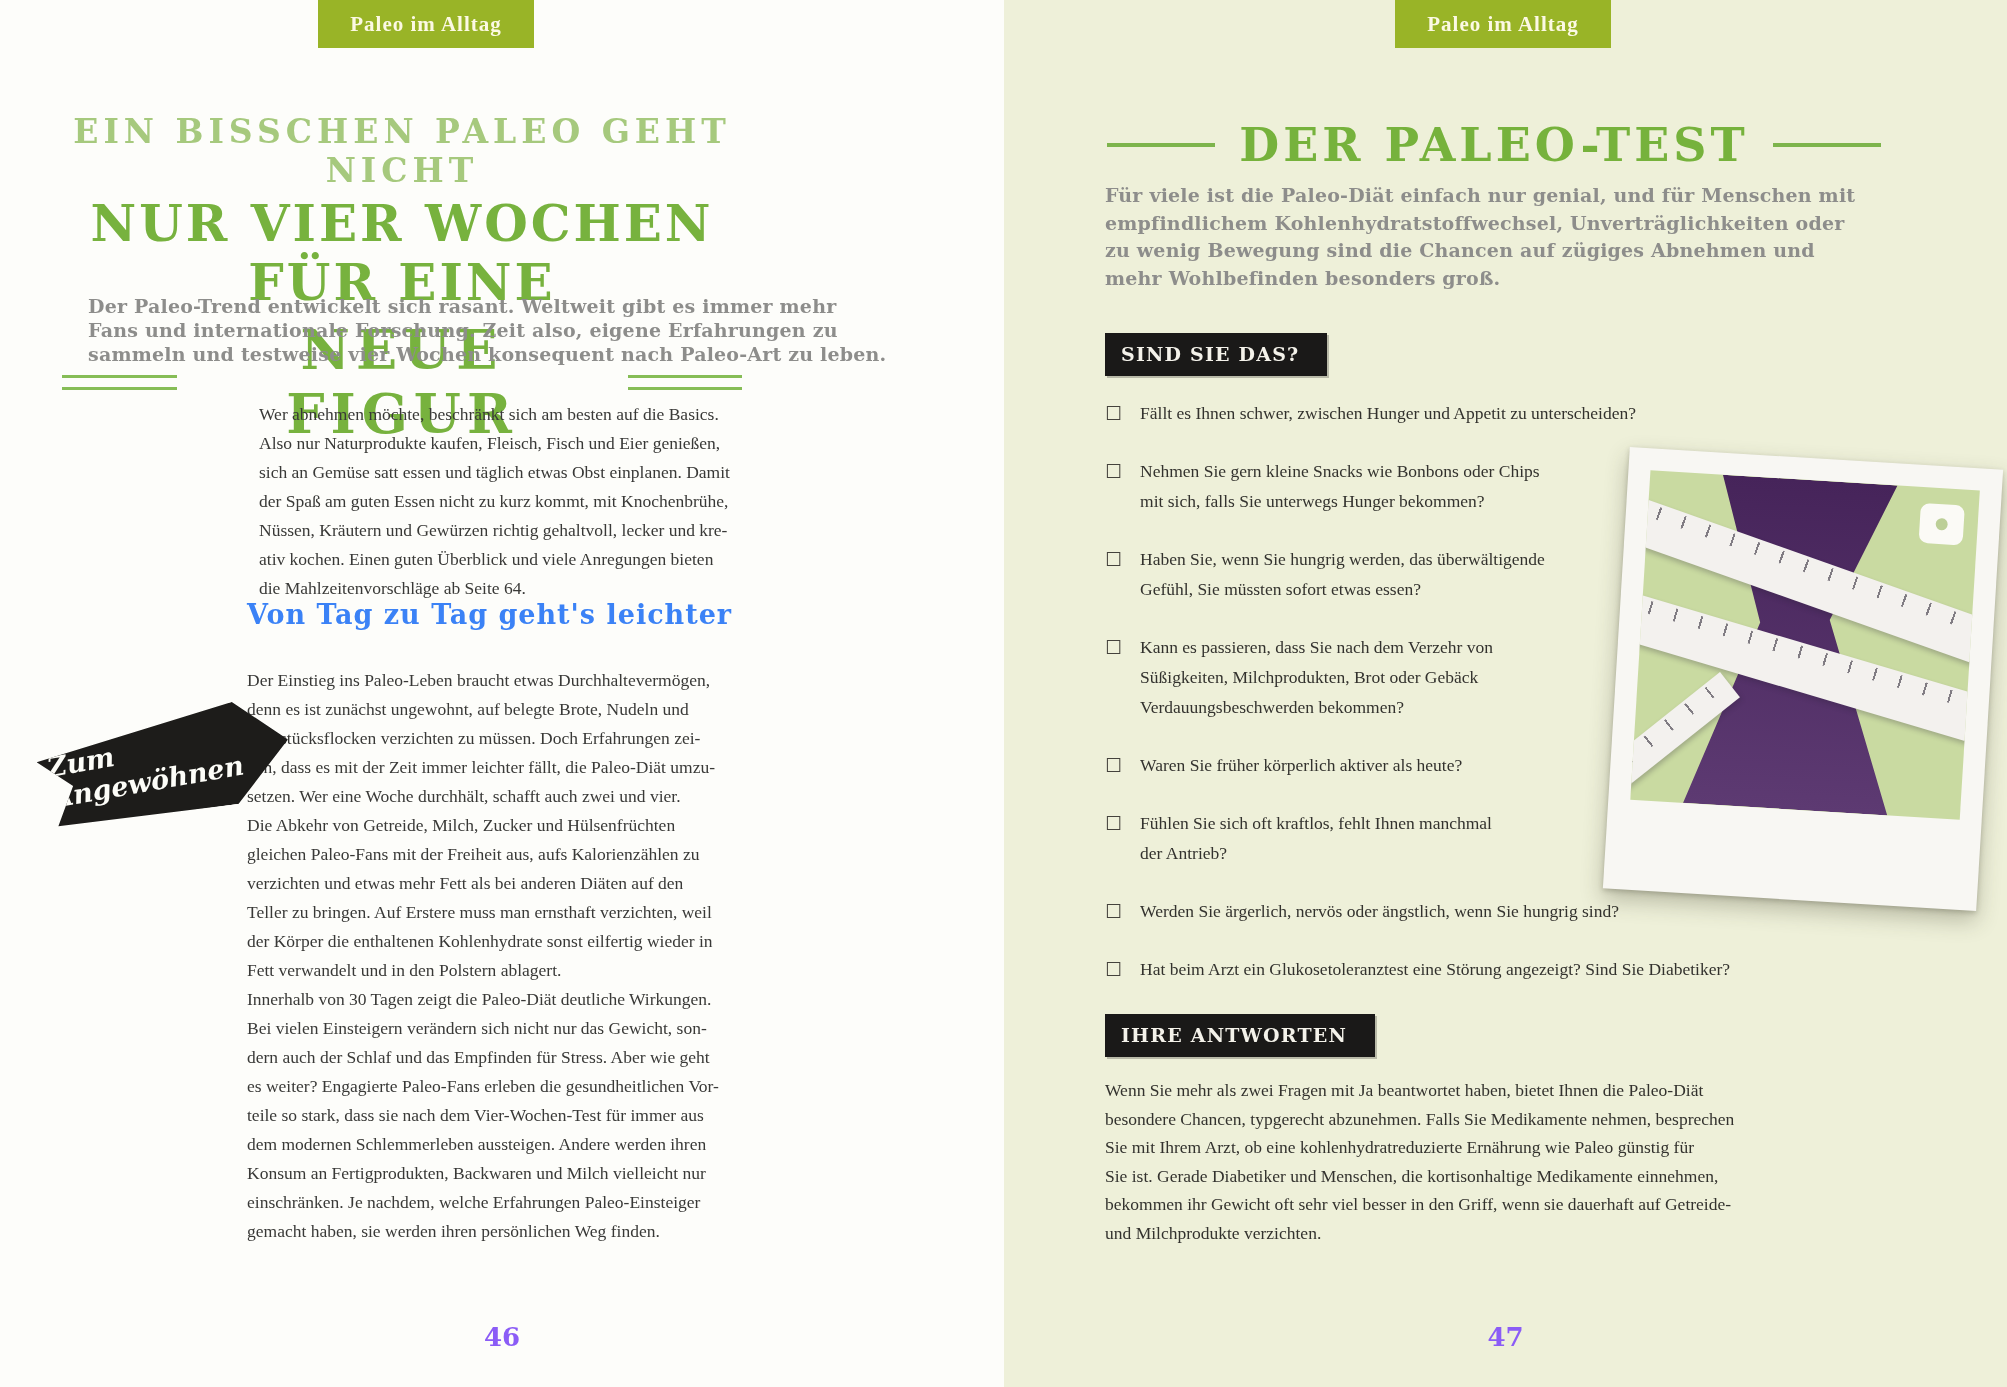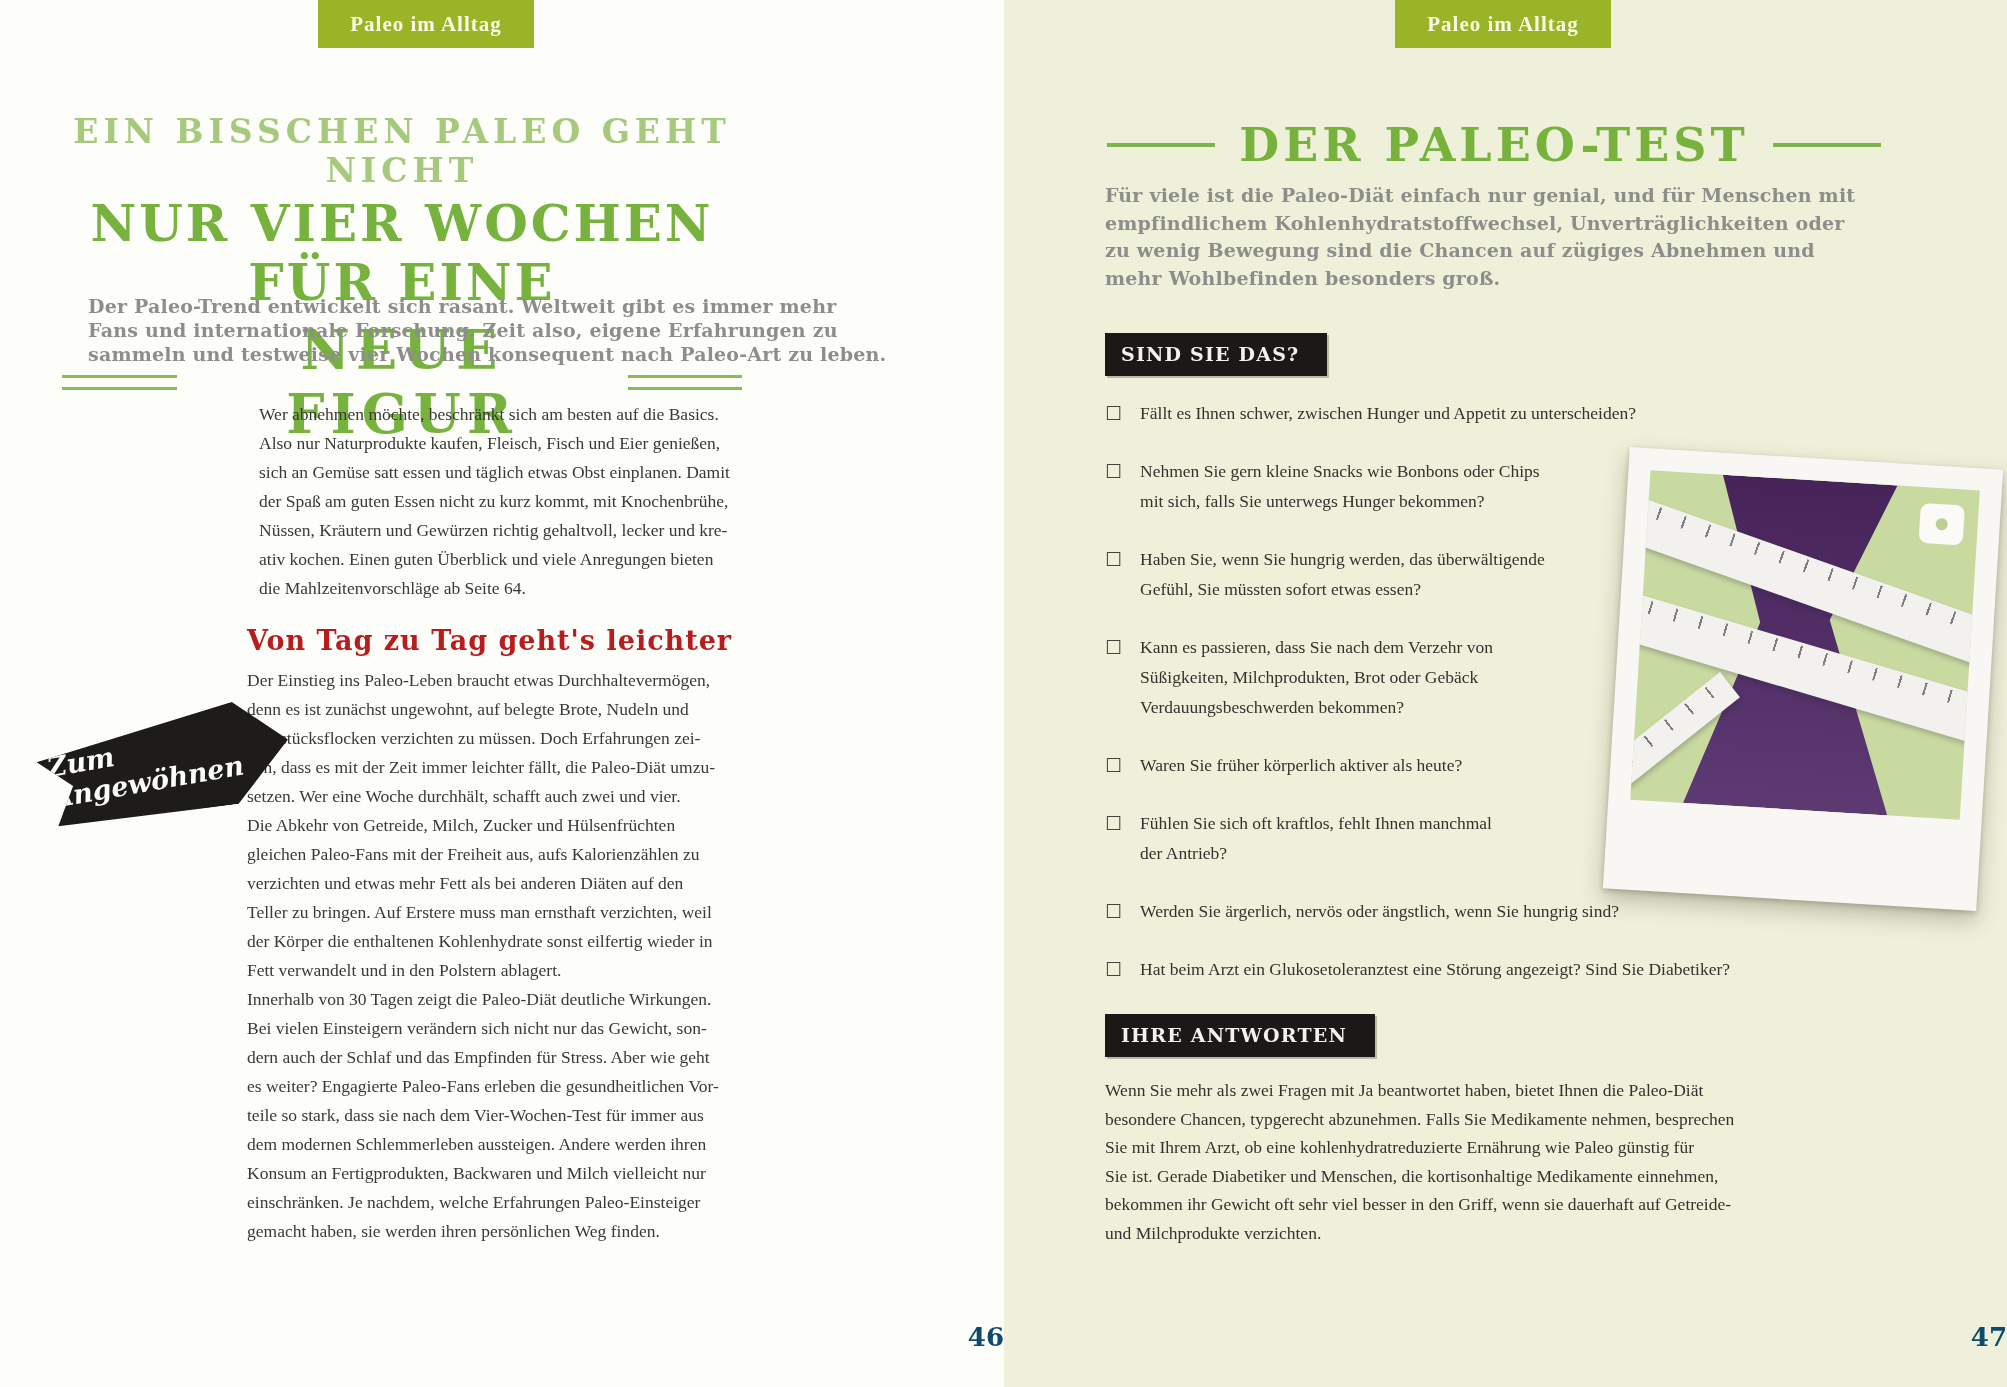--- a/index.html
+++ b/index.html
@@ -26,34 +26,34 @@
   .dbl-rule{width:122px;height:9px;border-top:3px solid #86bd56;border-bottom:3px solid #86bd56;}
 
   .intro-gray{font-family:"DejaVu Serif", serif;font-weight:bold;color:#8d8d8b;
     white-space:pre;letter-spacing:0.2px;}
   .intro-left{position:absolute;left:88px;top:294px;font-size:19px;line-height:24px;}
   .intro-right{position:absolute;left:101px;top:182px;font-size:19px;line-height:27.5px;}
 
   .bodytext{font-size:17.5px;line-height:29px;color:#393937;white-space:pre;}
   .para1{position:absolute;left:247px;top:400px;margin-left:12px;}
   .para2{position:absolute;left:247px;top:666px;}
-  .subhead{position:absolute;left:247px;top:625px;font-family:"DejaVu Serif", serif;
-    font-weight:bold;font-size:27px;color:#b91c1c;letter-spacing:1px;}
+  .subhead{position:absolute;left:247px;top:599px;font-family:"DejaVu Serif", serif;
+    font-weight:bold;font-size:27px;color:#3b82f6;letter-spacing:1px;}
 
   
   .arrow-badge{position:absolute;left:38px;top:712px;width:252px;height:102px;
     transform:rotate(-8deg);}
   .arrow-shape{position:absolute;inset:0;background:#1d1c1a;
     clip-path:polygon(0% 32%, 80% 0%, 100% 44%, 77% 100%, 5% 97%, 13% 60%);
     display:flex;align-items:center;justify-content:center;}
   .arrow-label{font-family:"DejaVu Serif", serif;font-style:italic;font-weight:bold;
     font-size:27px;color:#fdfdf8;transform:rotate(-2deg);padding-left:10px;}
 
-  .pagenum{position:absolute;top:1322px;width:100%;text-align:right;
-    font-family:"DejaVu Serif", serif;font-weight:bold;font-size:26px;color:#0c4a6e;}
+  .pagenum{position:absolute;top:1322px;width:100%;text-align:center;
+    font-family:"DejaVu Serif", serif;font-weight:bold;font-size:26px;color:#8b5cf6;}
 
   
   .headline-row{position:absolute;left:100px;top:118px;width:780px;
     display:flex;align-items:center;justify-content:center;gap:24px;}
   .hl-right{font-family:"DejaVu Serif", serif;font-weight:bold;font-size:46px;
     letter-spacing:4px;color:#76b23c;}
   .single-rule{width:108px;height:4px;background:#7db44c;}
 
   
   .black-badge{position:absolute;left:101px;background:#1a1918;color:#f4f2ea;

